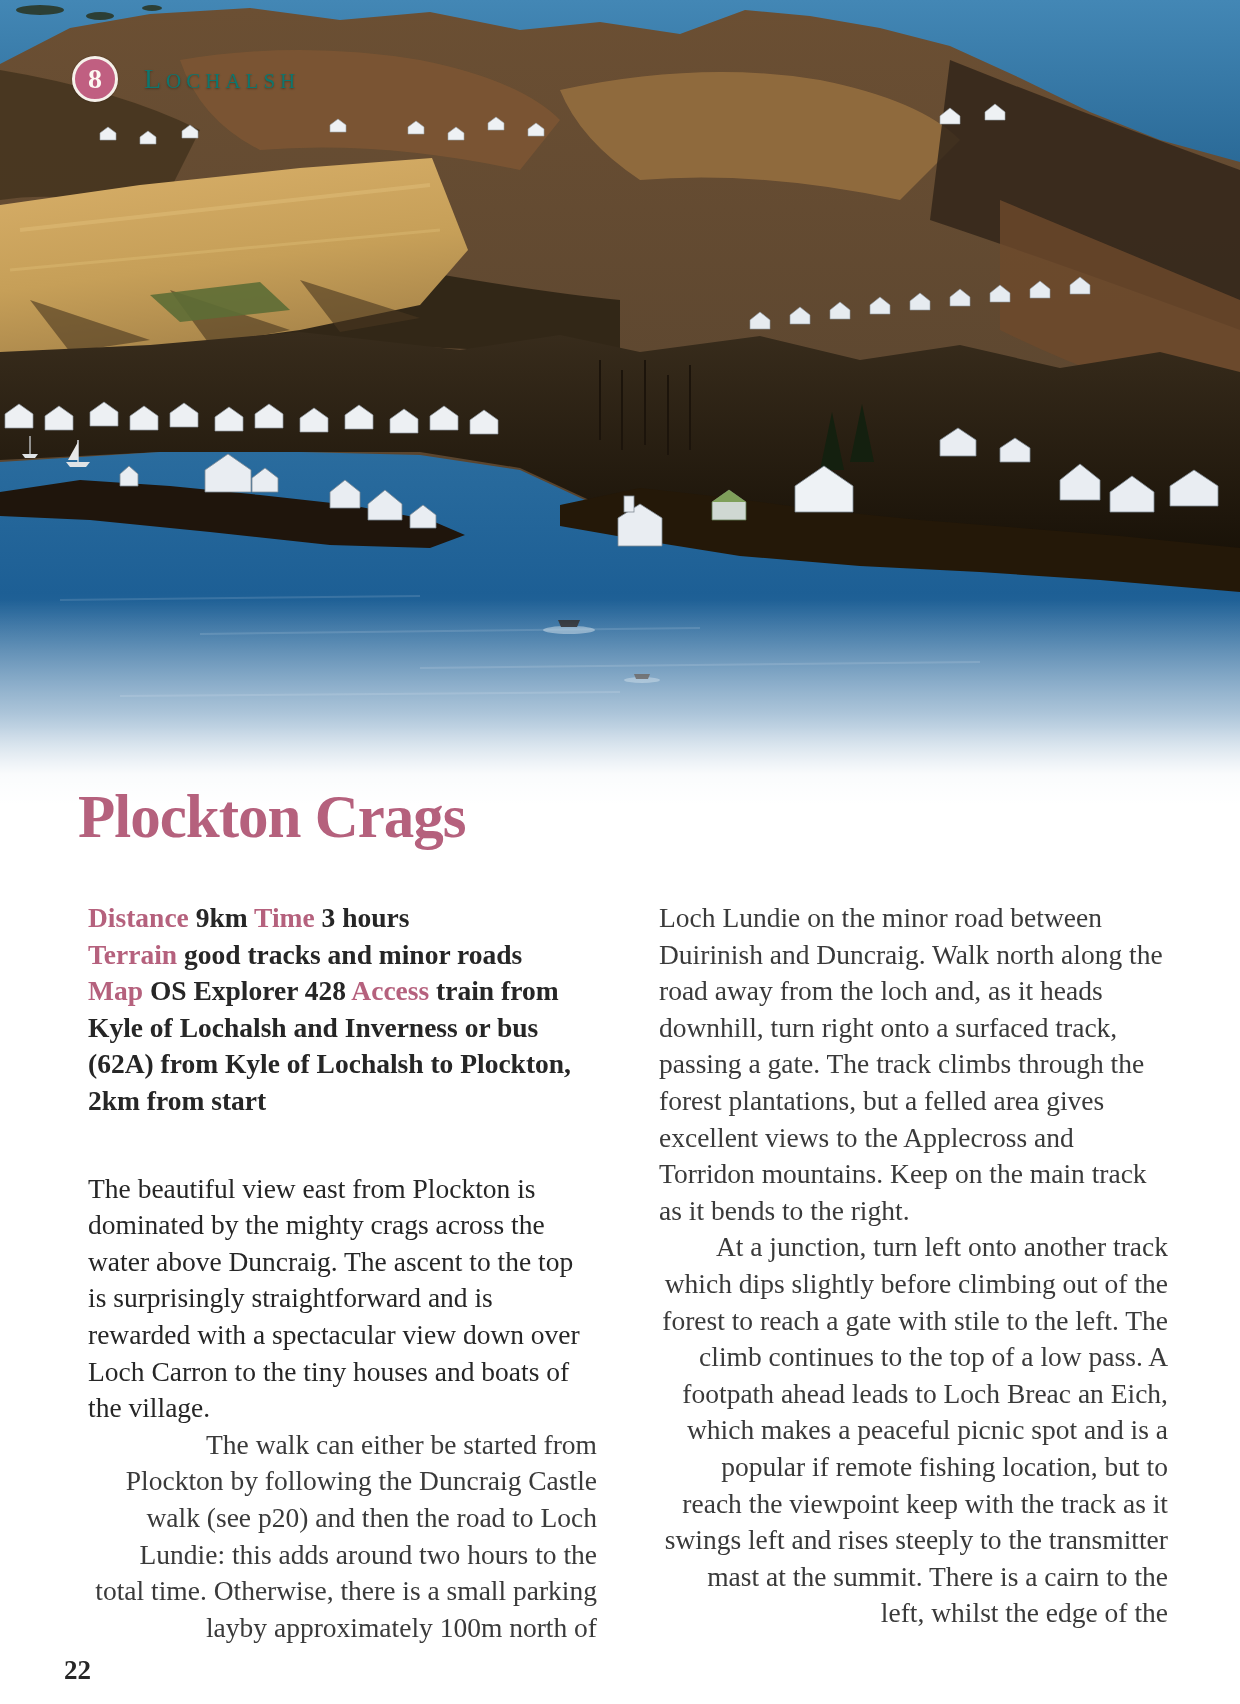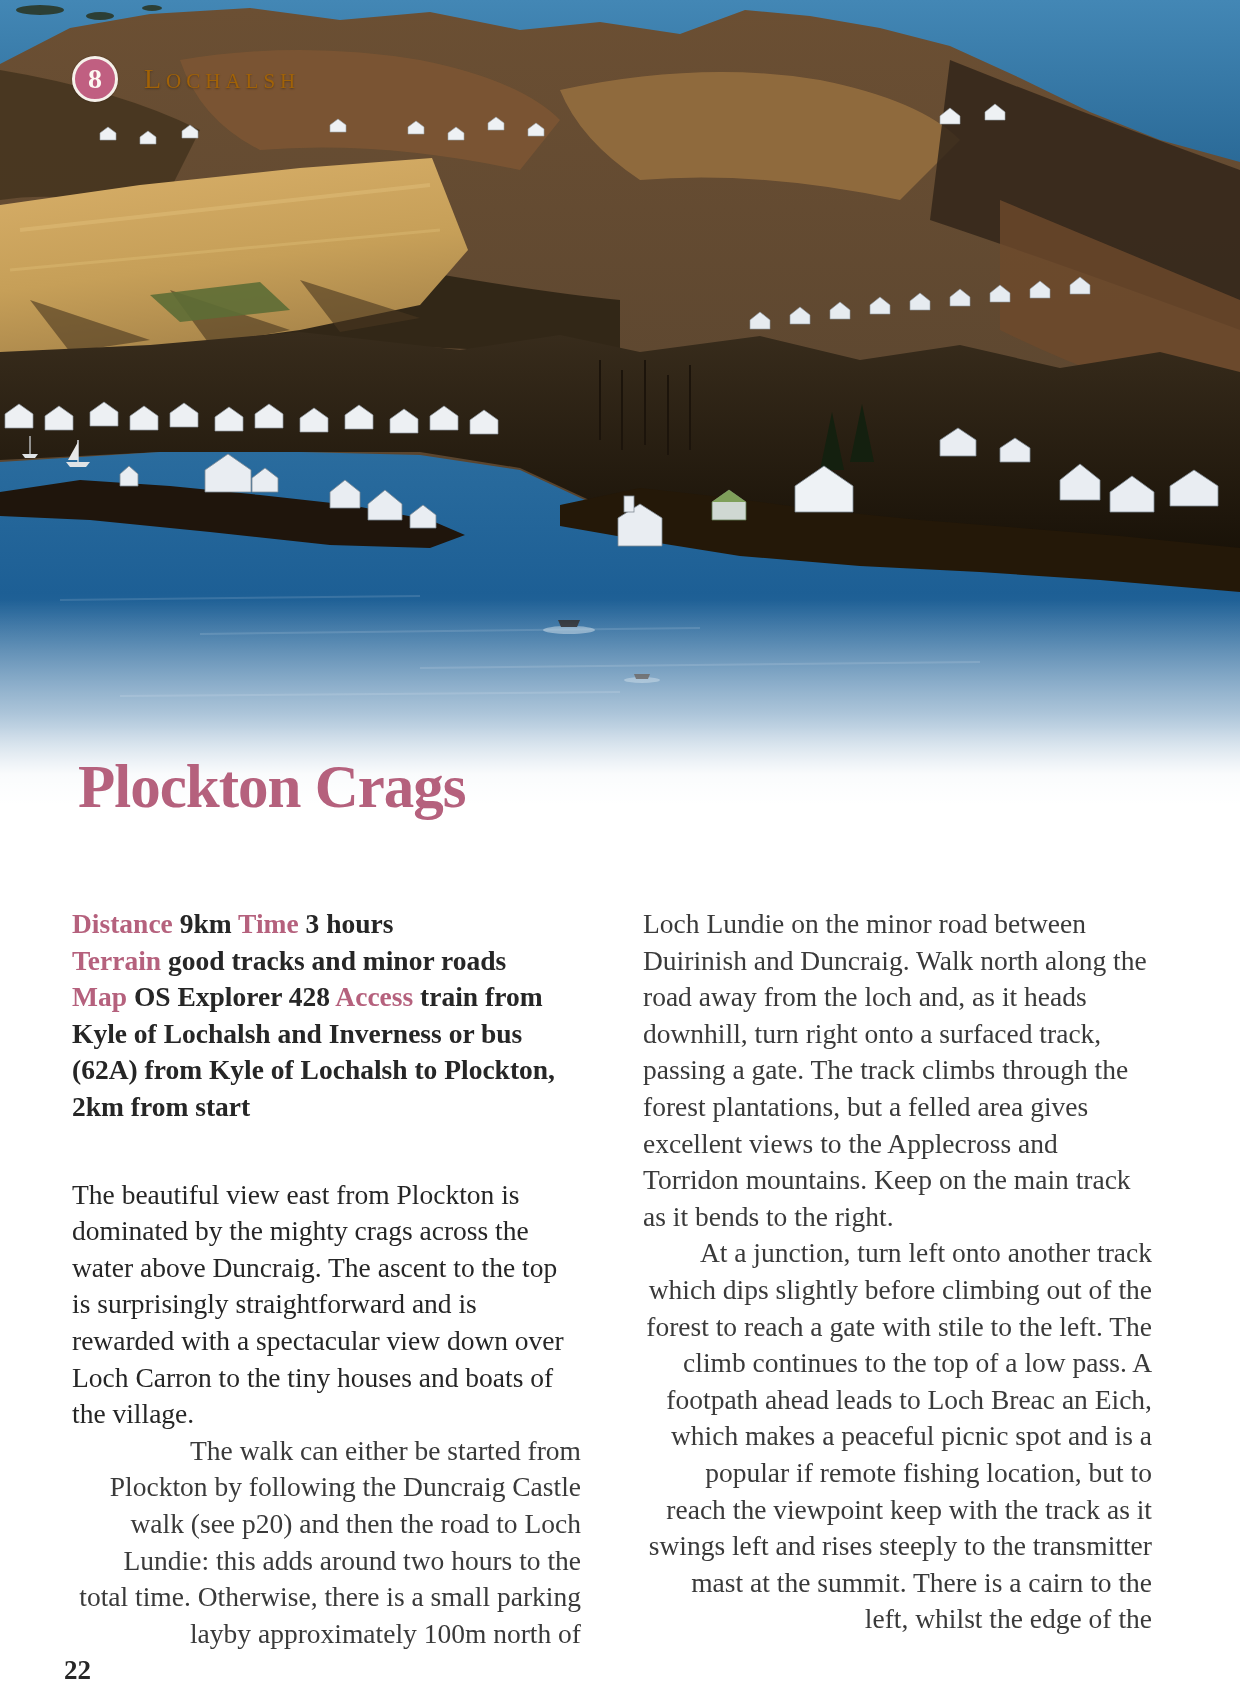--- a/index.html
+++ b/index.html
@@ -11,36 +11,35 @@
   .photo-wrap{position:absolute;top:0;left:0;width:1240px;height:805px;}
   .photo-wrap svg{display:block;}
   
   .badge-row{position:absolute;top:56px;left:72px;display:flex;align-items:center;gap:26px;}
   .badge-circle{
     width:40px;height:40px;border-radius:50%;background:#c05f81;
     border:3px solid #f6f1ea;box-shadow:0 0 2px rgba(40,20,20,.35);
     color:#fdf8f2;font-size:28px;font-weight:bold;line-height:40px;text-align:center;
   }
   .region{
-    color:#a16207;font-size:21px;letter-spacing:5px;font-weight:normal;
+    color:#0f766e;font-size:21px;letter-spacing:5px;font-weight:normal;
     text-shadow:0 1px 2px rgba(30,20,10,.4);
   }
   .region::first-letter{font-size:28px;}
   
   .title{
-    position:absolute;top:752px;left:78px;margin:0;
+    position:absolute;top:782px;left:78px;margin:0;
     font-size:61px;font-weight:bold;color:#b5617d;letter-spacing:-1px;
   }
   
   .columns{
-    position:absolute;top:900px;left:72px;width:1080px;
+    position:absolute;top:900px;left:88px;width:1080px;
     display:grid;grid-template-columns:1fr 1fr;column-gap:62px;
     font-size:27.5px;line-height:36.6px;color:#3a3a3a;
     text-rendering:optimizeLegibility;
-    margin-top:6px;
   }
   .info{font-weight:bold;color:#262626;}
   .info .lbl{color:#b5617d;}
   .info .val{color:#262626;}
   .intro{margin:51px 0 0 0;font-weight:normal;color:#262626;}
   .para{margin:0;text-indent:30px;text-align:right;}
   .para-cont{margin:0;text-indent:0;}
   
   .pageno{position:absolute;left:64px;top:1655px;font-size:27px;font-weight:bold;color:#262626;}
 </style>

